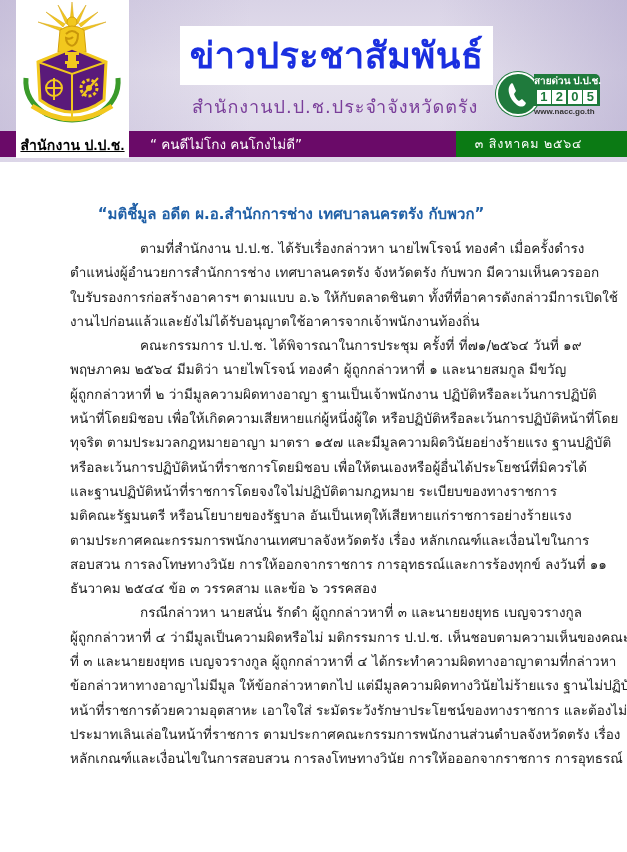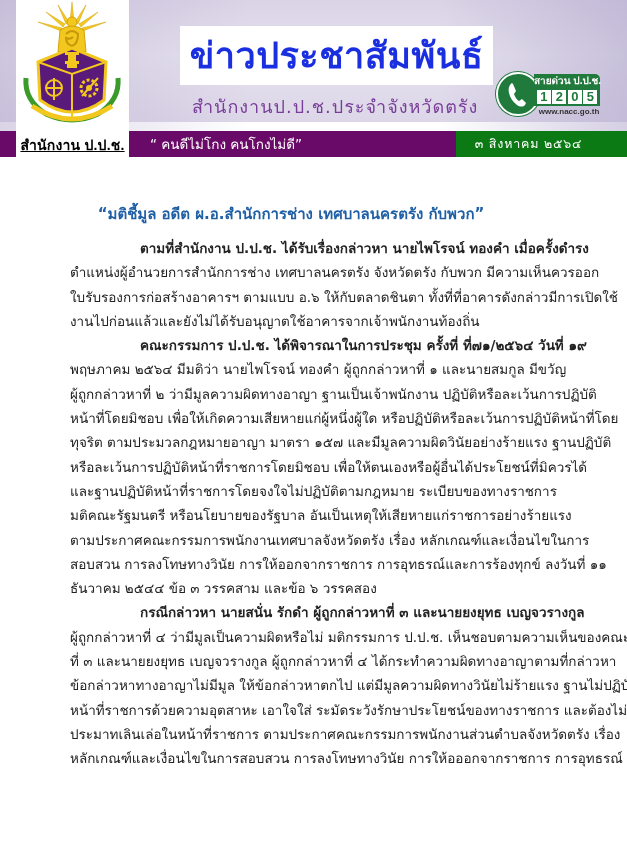--- a/index.html
+++ b/index.html
@@ -1,17 +1,17 @@
 <!DOCTYPE html>
 <html><head>
 <meta charset="utf-8">
 <style>
   html, body { margin:0; padding:0; }
   body { width:627px; height:852px; background:#ffffff; position:relative; overflow:hidden; font-family:"DejaVu Sans", sans-serif; }
-  .header { position:absolute; left:0; top:0; width:627px; height:122px;
+  .header { position:absolute; left:0; top:0; width:627px; height:162px;
     background: linear-gradient(180deg, #d9d3e6 0%, #e6e2ee 45%, #dcd6e8 100%); }
   .header::before { content:""; position:absolute; left:0; top:0; width:627px; height:131px;
     background: linear-gradient(90deg, rgba(180,170,205,0.5) 0%, rgba(255,255,255,0) 40%, rgba(255,255,255,0) 70%, rgba(170,160,200,0.5) 100%); }
   .logo-box { position:absolute; left:16px; top:0; width:113px; height:158px; background:#ffffff; z-index:3; }
   .logo-svg { position:absolute; left:0; top:0; width:113px; height:132px; }
   .logo-caption { position:absolute; left:0; top:134px; width:113px; text-align:center;
     font-family:"Liberation Sans", sans-serif; font-size:14px; font-weight:bold; color:#000;
     text-decoration:underline; letter-spacing:0.2px; white-space:nowrap; }
   .title-box { position:absolute; left:180px; top:26px; width:313px; height:59px; background:#ffffff; z-index:2; }
   .title-text { position:absolute; left:0; top:0; width:313px; height:59px; line-height:59px; text-align:center;
@@ -19,33 +19,33 @@
   .subtitle { position:absolute; left:192px; top:92px; font-family:"DejaVu Sans", sans-serif; font-size:18px;
     color:#7a3e9a; letter-spacing:1px; z-index:2; white-space:nowrap; }
   .hotline { position:absolute; left:494px; top:70px; width:113px; height:48px; z-index:2; }
   .hot-circle { position:absolute; left:2px; top:2px; width:40px; height:40px; border-radius:50%; background:#1f7a3c;
     border:2px solid #ffffff; box-shadow:0 0 0 1px #1f7a3c; }
   .hot-label { position:absolute; left:40px; top:4px; width:66px; height:14px; background:#1f7a3c; color:#fff;
     border-radius:0 5px 0 0; font-family:"Liberation Sans", sans-serif; font-size:10px; font-weight:bold; line-height:14px; text-align:right; white-space:nowrap; }
   .hot-digits { position:absolute; left:40px; top:18px; width:66px; height:18px; background:#1f7a3c; display:flex; justify-content:space-around; align-items:center; padding:0 2px; box-sizing:border-box; }
   .hot-digit { width:14px; height:14px; background:#fff; color:#1f7a3c; font-family:"Liberation Sans", sans-serif; font-weight:bold;
     font-size:13px; line-height:14px; text-align:center; }
-  .hot-url { position:absolute; left:40px; top:37px; width:70px; text-align:center; font-family:"Liberation Sans", sans-serif;
+  .hot-url { position:absolute; left:40px; top:37px; width:70px; font-family:"Liberation Sans", sans-serif;
     font-size:8px; font-weight:bold; color:#333; white-space:nowrap; }
   .bar { position:absolute; left:0; top:131px; width:627px; height:26px; }
   .bar-purple { position:absolute; left:0; top:0; width:456px; height:26px; background:#6a0a68; }
   .bar-green { position:absolute; left:456px; top:0; width:171px; height:26px; background:#0b7a14; }
   .slogan { position:absolute; left:150px; top:0; height:26px; line-height:26px; color:#fff; font-family:"DejaVu Sans", sans-serif; font-size:13.5px; white-space:nowrap; }
   .date { position:absolute; left:0; top:0; width:145px; height:26px; line-height:26px; text-align:center; color:#fff; font-family:"DejaVu Sans", sans-serif; font-size:12.5px; letter-spacing:0.8px; white-space:nowrap; }
   .headline { position:absolute; left:0; top:202px; width:582px; text-align:center; font-family:"DejaVu Sans", sans-serif;
     font-size:15px; font-weight:bold; color:#1f5fa6; white-space:nowrap; }
   .body { position:absolute; left:70px; top:236px; width:530px; font-family:"DejaVu Sans", sans-serif; font-size:13.5px; color:#222; }
   .para { margin:0; }
   .line { height:24.3px; line-height:24.3px; white-space:nowrap; overflow:visible; }
-  .line.first { padding-left:70px;font-weight:bold; }
+  .line.first { padding-left:70px; }
 </style>
 </head>
 <body>
 
 <div class="header">
   <div class="title-box">
     <div class="title-text">ข่าวประชาสัมพันธ์</div>
   </div>
   <div class="subtitle">สำนักงานป.ป.ช.ประจำจังหวัดตรัง</div>
 

